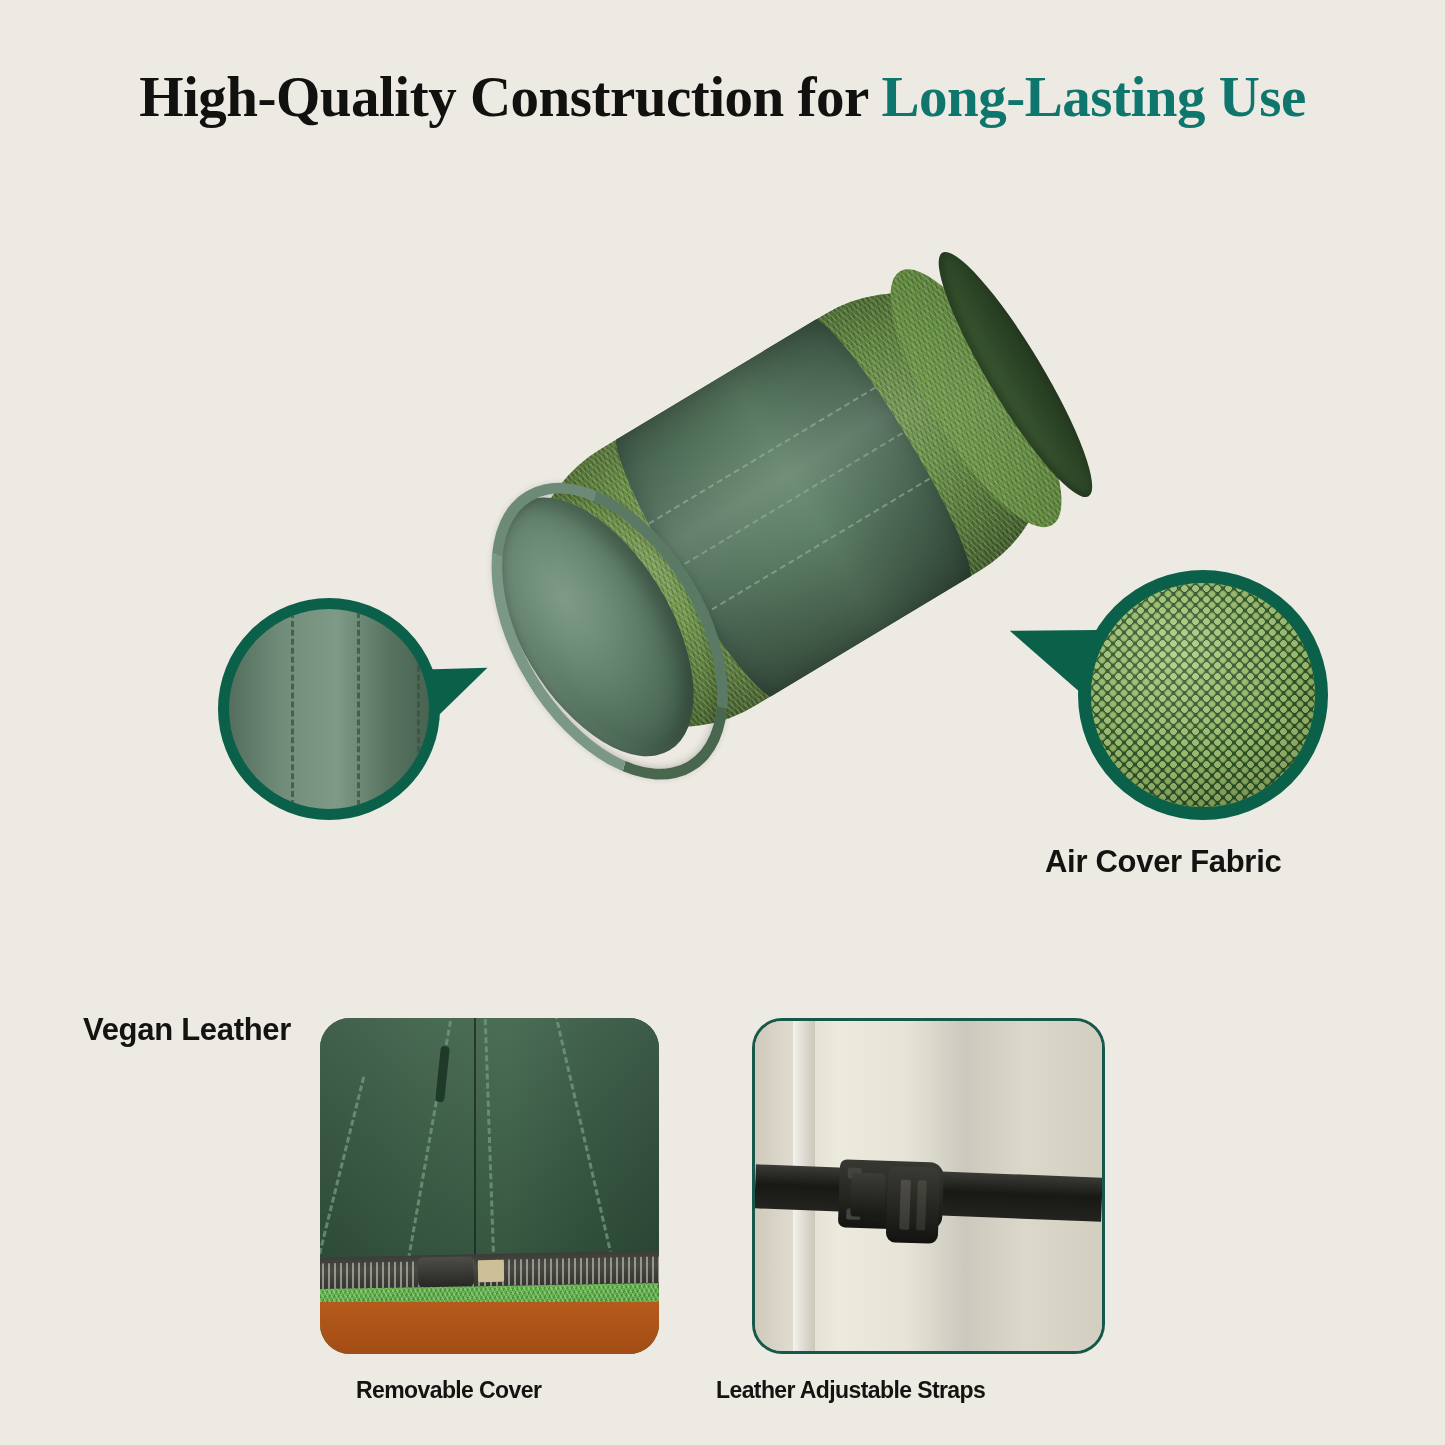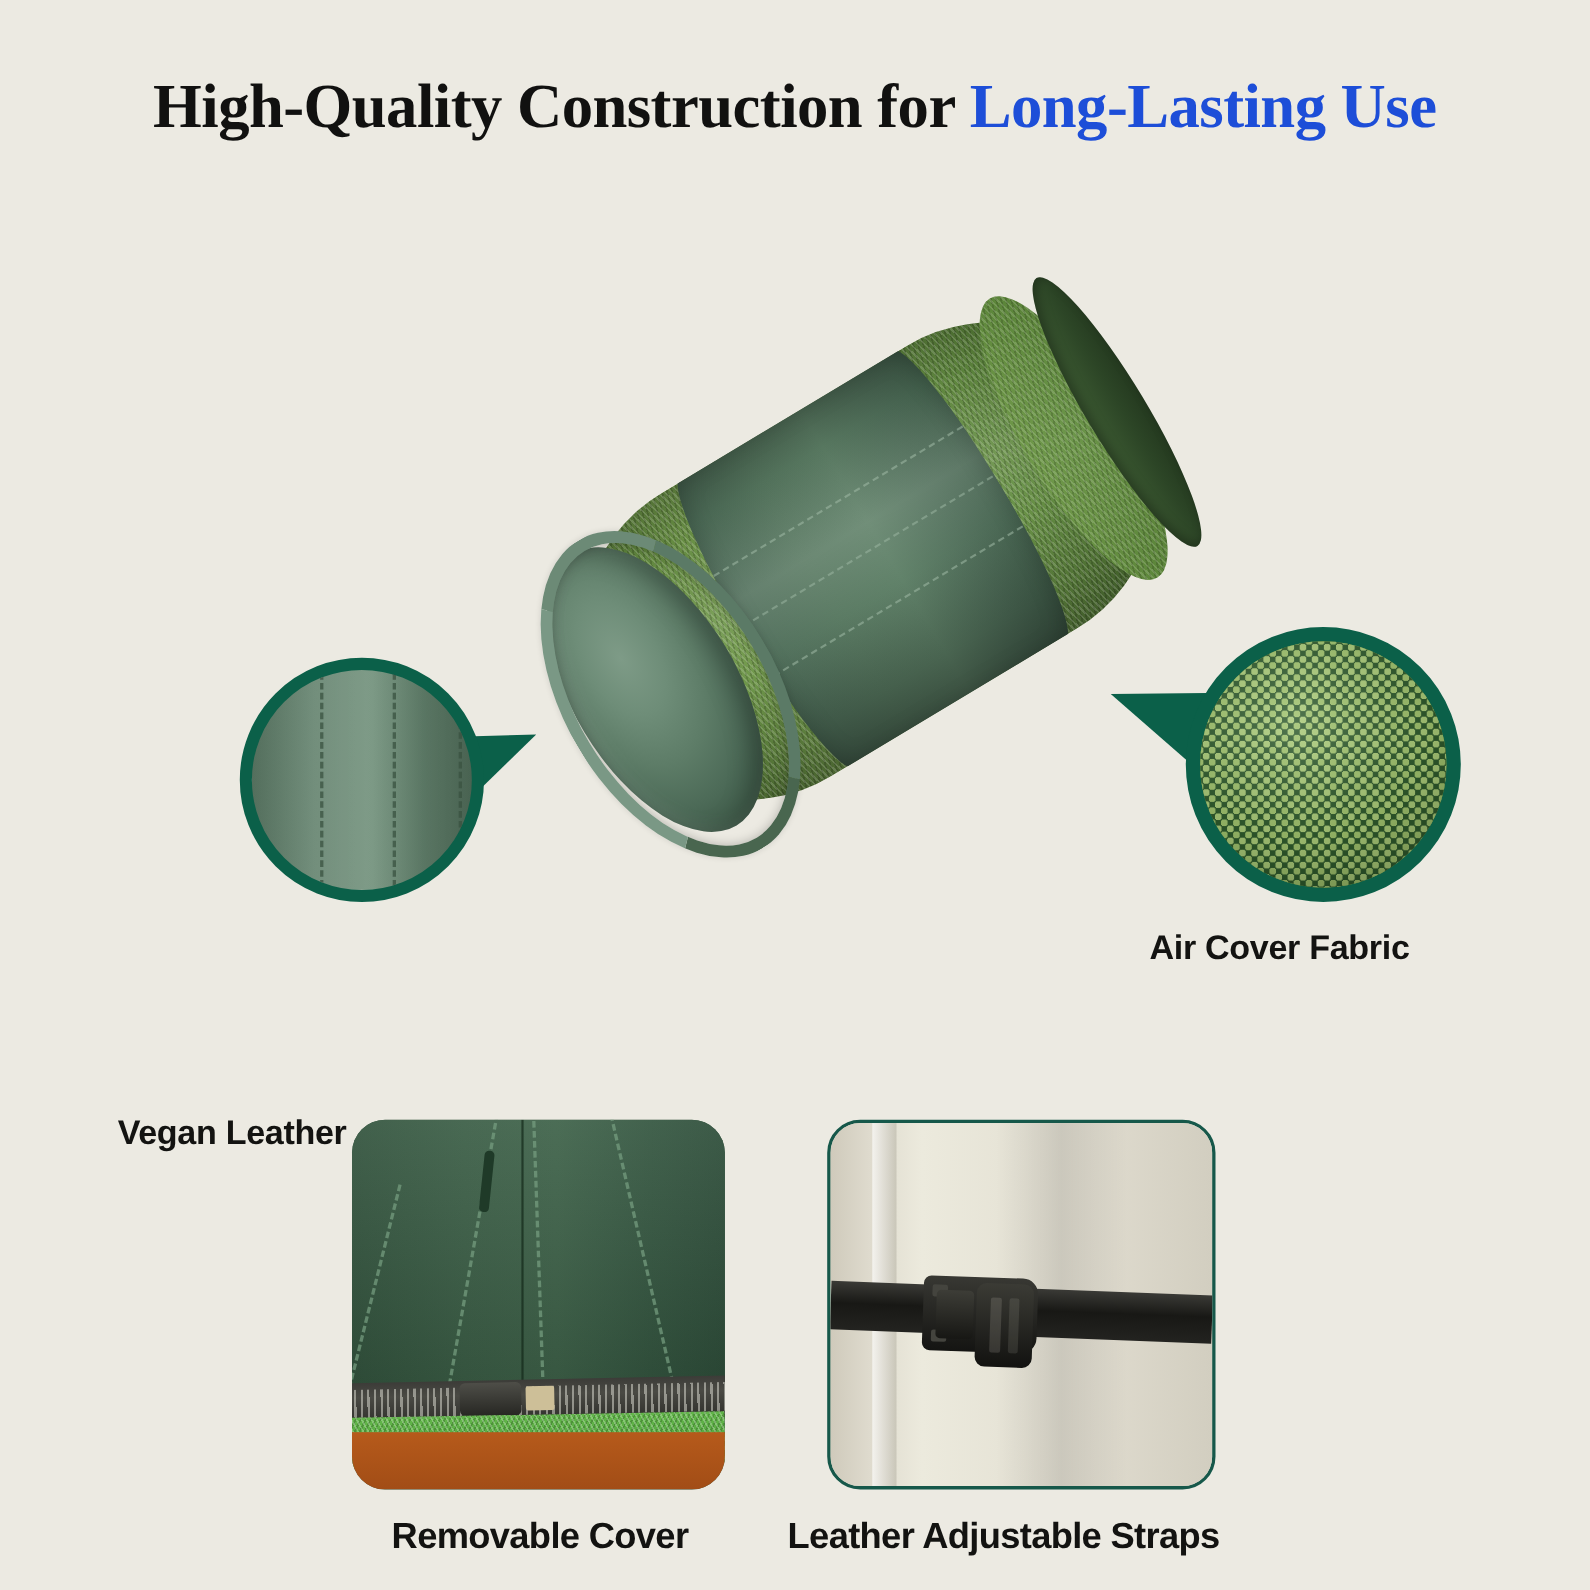--- a/index.html
+++ b/index.html
@@ -25,21 +25,21 @@
   }
   .title-text {
     font-family: "Liberation Serif", serif;
     font-weight: bold;
     font-size: 57px;
     letter-spacing: -0.5px;
     white-space: nowrap;
     line-height: 1.1;
   }
   .title-black { color: #111110; }
-  .title-green { color: #1d4ed8; margin-top: 16px; }
+  .title-green { color: #0f766e; margin-top: 16px; }
 
   
   .hero {
     position: absolute;
     left: 0;
     top: 150px;
     width: 1445px;
     height: 800px;
   }
 
@@ -258,21 +258,21 @@
   
   .callout-label {
     position: absolute;
     font-family: "Liberation Sans", sans-serif;
     font-weight: bold;
     font-size: 31px;
     color: #131311;
     white-space: nowrap;
     letter-spacing: -0.3px;
   }
-  .label-leather { left: 83px; top: 862px; margin-left: 24px; }
+  .label-leather { left: 83px; top: 862px; }
   .label-fabric  { left: 1045px; top: 694px; }
 
   
   .cards {
     position: absolute;
     left: 0;
     top: 1018px;
     width: 1445px;
     height: 340px;
   }
@@ -471,21 +471,21 @@
     background: #d8d4c6;
     opacity: 0.12;
     border-radius: 2px;
   }
 
   
   .card-caption {
     position: absolute;
     font-family: "Liberation Sans", sans-serif;
     font-weight: bold;
-    font-size: 33px;
+    font-size: 23px;
     color: #131311;
     white-space: nowrap;
     letter-spacing: -0.6px;
   }
   .caption-cover  { left: 356px; top: 1377px; }
   .caption-straps { left: 716px; top: 1377px; }
 </style>
 </head>
 <body>
 

